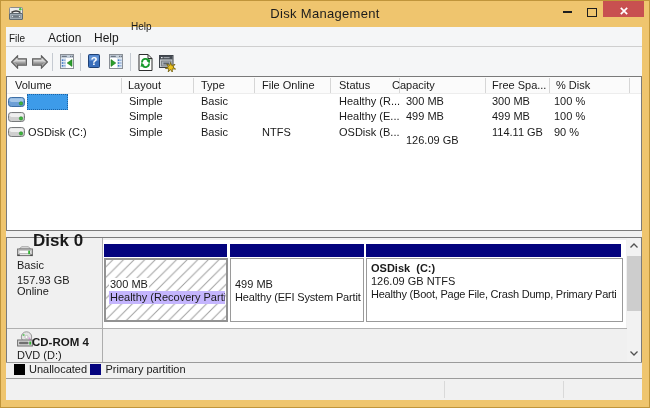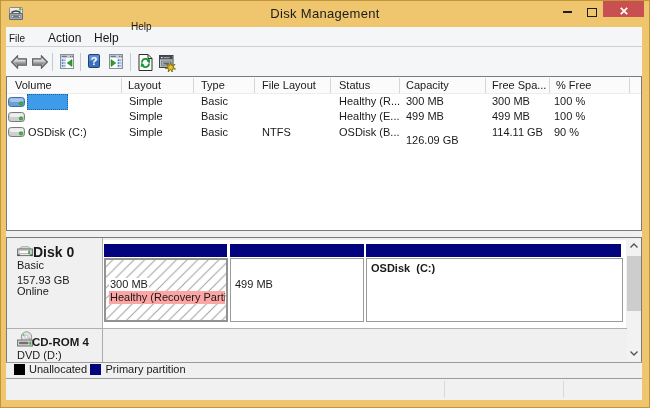--- a/index.html
+++ b/index.html
@@ -115,25 +115,25 @@
 <div class="sep" style="left:193px;top:78px;height:15px"></div>
 <div class="sep" style="left:254px;top:78px;height:15px"></div>
 <div class="sep" style="left:330px;top:78px;height:15px"></div>
 <div class="sep" style="left:399px;top:78px;height:15px"></div>
 <div class="sep" style="left:485px;top:78px;height:15px"></div>
 <div class="sep" style="left:549px;top:78px;height:15px"></div>
 <div class="sep" style="left:629px;top:78px;height:15px"></div>
 <div class="t" style="left:15px;top:79px">Volume</div>
 <div class="t" style="left:128px;top:79px">Layout</div>
 <div class="t" style="left:201px;top:79px">Type</div>
-<div class="t" style="left:262px;top:79px">File Layout</div>
+<div class="t" style="left:262px;top:79px">File Online</div>
 <div class="t" style="left:339px;top:79px">Status</div>
-<div class="t" style="left:406px;top:79px">Capacity</div>
+<div class="t" style="left:392px;top:79px">Capacity</div>
 <div class="t" style="left:492px;top:79px">Free Spa...</div>
-<div class="t" style="left:556px;top:79px">% Free</div>
+<div class="t" style="left:556px;top:79px">% Disk</div>
 <div class="abs" style="left:7px;top:93px;width:634px;height:1px;background:#ededed"></div>
 
 <div class="abs" style="left:27px;top:94px;width:41px;height:16px;background:#3d9be9;border:1px dotted #1c63a5"></div>
 
 <svg class="abs" style="left:8px;top:96.5px" width="17" height="10" viewBox="0 0 17 10">
   <rect x="0.5" y="0.5" width="16" height="9" rx="2.8" fill="#6d9fd6" stroke="#3c6ea5"></rect>
   <rect x="1.5" y="1.3" width="14" height="3.6" rx="1.8" fill="#a5c6e8"></rect>
   <circle cx="13" cy="6.4" r="1.7" fill="#3db83d" stroke="#278627" stroke-width="0.6"></circle>
 </svg>
 <svg class="abs" style="left:8px;top:111.5px" width="17" height="10" viewBox="0 0 17 10">
@@ -173,21 +173,21 @@
 <div class="abs" style="left:6px;top:237px;width:636px;height:125px;background:#f0f0f0;border:1px solid #7a7a7a;border-bottom:none"></div>
 
 <svg class="abs" style="left:17px;top:246px" width="16" height="11" viewBox="0 0 16 11">
   <path d="M2.5 3 L4.5 0.8 H11.5 L13.5 3 Z" fill="#ececec" stroke="#8a8a8a" stroke-width="0.8"></path>
   <rect x="0.6" y="3" width="14.8" height="6.6" fill="#e3e3e3" stroke="#6f6f6f"></rect>
   <rect x="2" y="4.2" width="12" height="3.2" fill="#fbfbfb" stroke="#9e9e9e" stroke-width="0.6"></rect>
   <rect x="11.2" y="4.6" width="1.8" height="3.6" fill="#35b435"></rect>
   <rect x="0.6" y="8.4" width="2.2" height="1.6" fill="#4d4d4d"></rect>
   <rect x="13.2" y="8.4" width="2.2" height="1.6" fill="#4d4d4d"></rect>
 </svg>
-<div class="t b" style="left:33px;top:246px;font-size:14px">Disk 0</div>
+<div class="t b" style="left:33px;top:234px;font-size:17px">Disk 0</div>
 <div class="t" style="left:17px;top:259px">Basic</div>
 <div class="t" style="left:17px;top:274px">157.93 GB</div>
 <div class="t" style="left:17px;top:285px">Online</div>
 <div class="abs" style="left:102px;top:238px;width:1px;height:90px;background:#adadad"></div>
 
 <div class="abs" style="left:103px;top:240px;width:523px;height:88px;background:#fff"></div>
 
 <div class="abs" style="left:104px;top:244px;width:123px;height:12.5px;background:#04037e"></div>
 <div class="abs" style="left:229.5px;top:244px;width:134px;height:12.5px;background:#04037e"></div>
 <div class="abs" style="left:365.5px;top:244px;width:255px;height:12.5px;background:#04037e"></div>
@@ -200,27 +200,30 @@
     </pattern>
   </defs>
   <rect x="0" y="0" width="124" height="64" fill="url(#hatch)"></rect>
   <rect x="1" y="1" width="122" height="62" fill="none" stroke="#929292" stroke-width="2"></rect>
 </svg>
 <div class="abs" style="left:229.5px;top:258px;width:134px;height:63.5px;border:1px solid #9a9a9a;background:#fff"></div>
 <div class="abs" style="left:365.5px;top:258px;width:257px;height:63.5px;border:1px solid #9a9a9a;background:#fff"></div>
 
 <div class="abs" style="left:106px;top:259.5px;width:119px;height:60px;overflow:hidden">
   <div class="t" style="left:3px;top:18px;background:#fff;padding:0 1px">300 MB</div>
-  <div class="t" style="left:3px;top:31px;background:#fca5a5;padding:0 1px">Healthy (Recovery Parti</div>
+  <div class="t" style="left:3px;top:31px;background:#c4b5fd;padding:0 1px">Healthy (Recovery Parti</div>
 </div>
 <div class="abs" style="left:230.5px;top:259px;width:132px;height:61.5px;overflow:hidden">
   <div class="t" style="left:4.5px;top:18.5px">499 MB</div>
+  <div class="t" style="left:4.5px;top:31.5px;letter-spacing:-0.15px">Healthy (EFI System Partit</div>
 </div>
 <div class="abs" style="left:366.5px;top:259px;width:255px;height:61.5px;overflow:hidden">
   <div class="t b" style="left:4.5px;top:3px">OSDisk&nbsp;&nbsp;(C:)</div>
+  <div class="t" style="left:4.5px;top:16px">126.09 GB NTFS</div>
+  <div class="t" style="left:4.5px;top:29px;letter-spacing:-0.22px">Healthy (Boot, Page File, Crash Dump, Primary Parti</div>
 </div>
 
 <div class="abs" style="left:7px;top:328px;width:620px;height:1px;background:#b0b0b0"></div>
 
 <svg class="abs" style="left:17px;top:331px" width="16" height="16" viewBox="0 0 16 16">
   <circle cx="9.5" cy="6" r="5.2" fill="#e4e4e4" stroke="#8d8d8d" stroke-width="0.9"></circle>
   <circle cx="9.5" cy="6" r="1.6" fill="#fafafa" stroke="#a5a5a5" stroke-width="0.6"></circle>
   <circle cx="6.6" cy="4" r="1.1" fill="#58c358" opacity="0.9"></circle>
   <circle cx="12.4" cy="7.6" r="1" fill="#d489d4" opacity="0.9"></circle>
   <rect x="0.6" y="9" width="14.8" height="6" fill="#d9d9d9" stroke="#6f6f6f"></rect>

